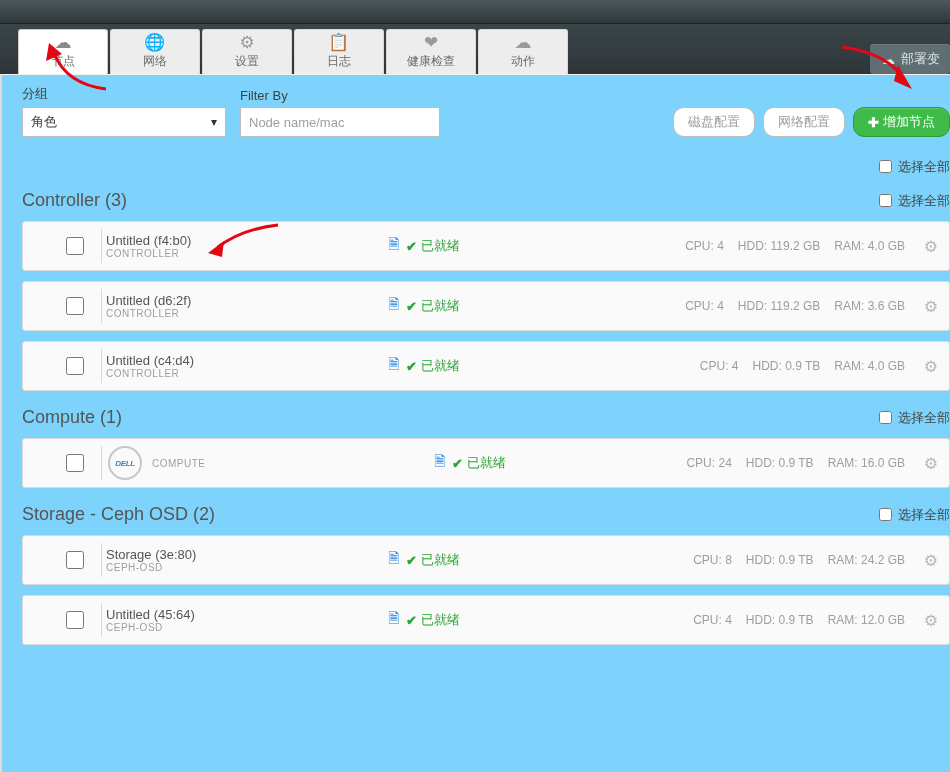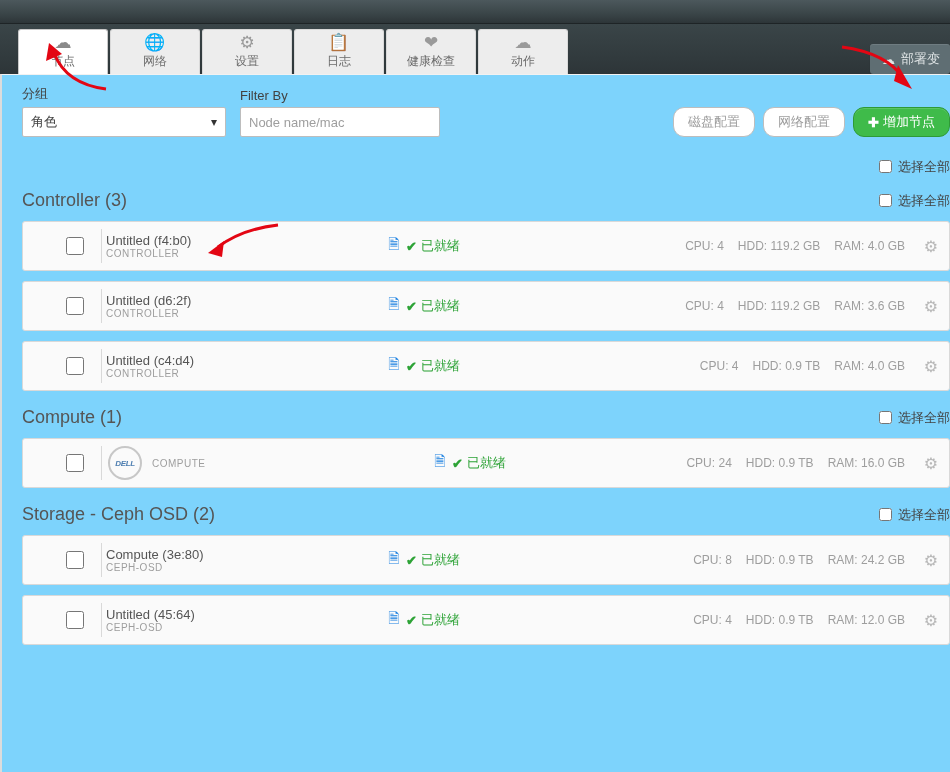--- a/index.html
+++ b/index.html
@@ -397,21 +397,21 @@
       </div>
     </div>
     <div class="nodes">
           <div class="node">
     <div class="cb">
               <input type="checkbox" style="">
             </div>
     <div class="dividers"></div>
     <div class="logocell" style="width: 0px;"></div>
     <div class="namecell">
-      <div class="nname">Compute (3e:80)</div>
+      <div class="nname">Storage (3e:80)</div>
       <div class="nrole">CEPH-OSD</div>
     </div>
     <div class="docicon">🗎</div>
     <div class="status">
       <span class="chkmark">✔</span>
       <span class="stext">已就绪</span>
     </div>
     <div class="hw">
       <span class="cpu">CPU: 8</span>
               <span class="hdd">HDD: 0.9 TB</span>

